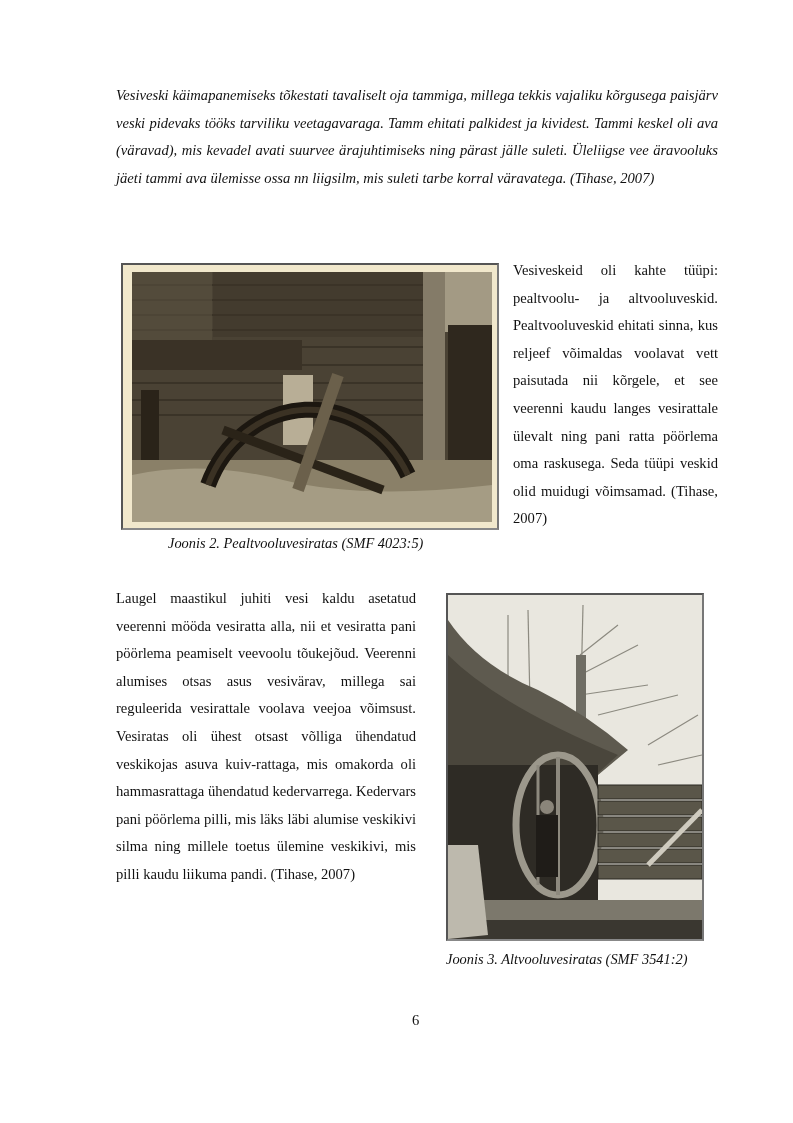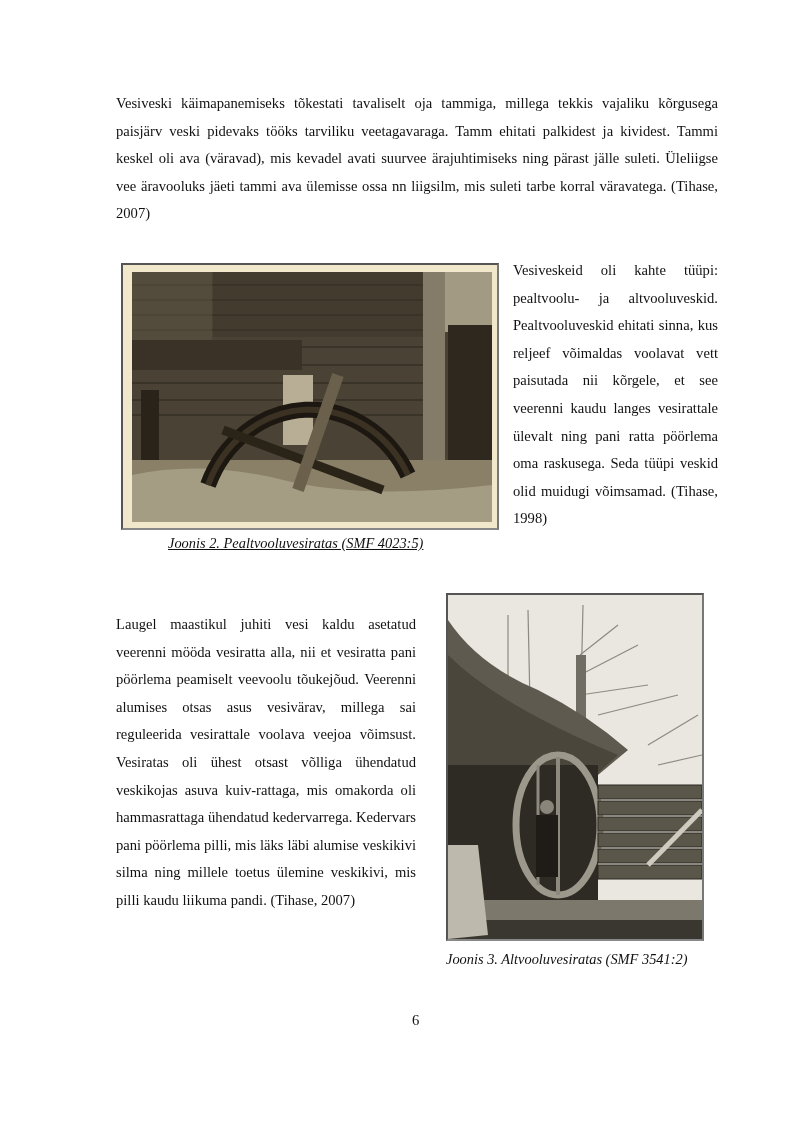--- a/index.html
+++ b/index.html
@@ -1,30 +1,30 @@
 <!DOCTYPE html>
 <html><head>
   <meta charset="utf-8">
   <style>
     html, body { margin: 0; padding: 0; background: #ffffff; }
     body { width: 793px; height: 1123px; position: relative; overflow: hidden;
            font-family: "Liberation Serif", serif; color: #111; }
     .para { position: absolute; font-size: 14.6px; line-height: 27.6px; text-align: justify;
             text-align-last: left; margin: 0; }
-    #p1 { left: 116px; top: 90px; width: 602px; }
+    #p1 { left: 116px; top: 82px; width: 602px; font-style: italic; }
     #p2 { left: 513px; top: 257px; width: 205px; }
-    #p3 { left: 116px; top: 611px; width: 300px; }
+    #p3 { left: 116px; top: 585px; width: 300px; }
 
     .figure { position: absolute; }
     .frame { position: absolute; border: 2px solid #555; border-right-color:#777; border-bottom-color:#888; background: #f2ead2; box-sizing: border-box; }
     #fig2-frame { left: 121px; top: 263px; width: 378px; height: 267px; }
     #fig3-frame { left: 446px; top: 593px; width: 258px; height: 348px; background:#ecebe3; }
 
     .caption { position: absolute; font-style: italic; font-size: 14.4px; white-space: nowrap; }
-    #cap2 { left: 168px; top: 535px; text-decoration: underline; }
+    #cap2 { left: 168px; top: 535px; }
     #cap3 { left: 446px; top: 951px; }
 
     .pagenum { position: absolute; left: 412px; top: 1012px; font-size: 14.6px; }
     svg { display: block; }
   </style>
 </head>
 <body>
 
 <p id="p1" class="para">Vesiveski käimapanemiseks tõkestati tavaliselt oja tammiga, millega tekkis vajaliku kõrgusega paisjärv veski pidevaks tööks tarviliku veetagavaraga. Tamm ehitati palkidest ja kividest. Tammi keskel oli ava (väravad), mis kevadel avati suurvee ärajuhtimiseks ning pärast jälle suleti. Üleliigse vee äravooluks jäeti tammi ava ülemisse ossa nn liigsilm, mis suleti tarbe korral väravatega. (Tihase, 2007)</p>
 
@@ -59,21 +59,21 @@
 
     <path d="M85 220 A110 120 0 0 1 285 210" stroke="#1c1710" stroke-width="16" fill="none"></path>
     <path d="M85 220 A110 120 0 0 1 285 210" stroke="#3b3224" stroke-width="6" fill="none"></path>
     <line x1="100" y1="165" x2="260" y2="225" stroke="#2a2318" stroke-width="9"></line>
     <line x1="215" y1="110" x2="175" y2="225" stroke="#6b604b" stroke-width="12"></line>
     <rect x="18" y="125" width="18" height="70" fill="#2a2319"></rect>
   </svg>
 </div>
 <div id="cap2" class="caption">Joonis 2. Pealtvooluvesiratas (SMF 4023:5)</div>
 
-<p id="p2" class="para">Vesiveskeid oli kahte tüüpi: pealtvoolu- ja altvooluveskid. Pealtvooluveskid ehitati sinna, kus reljeef võimaldas voolavat vett paisutada nii kõrgele, et see veerenni kaudu langes vesirattale ülevalt ning pani ratta pöörlema oma raskusega. Seda tüüpi veskid olid muidugi võimsamad. (Tihase, 1998)</p>
+<p id="p2" class="para">Vesiveskeid oli kahte tüüpi: pealtvoolu- ja altvooluveskid. Pealtvooluveskid ehitati sinna, kus reljeef võimaldas voolavat vett paisutada nii kõrgele, et see veerenni kaudu langes vesirattale ülevalt ning pani ratta pöörlema oma raskusega. Seda tüüpi veskid olid muidugi võimsamad. (Tihase, 2007)</p>
 
 <p id="p3" class="para">Laugel maastikul juhiti vesi kaldu asetatud veerenni mööda vesiratta alla, nii et vesiratta pani pöörlema peamiselt veevoolu tõukejõud. Veerenni alumises otsas asus vesivärav, millega sai reguleerida vesirattale voolava veejoa võimsust. Vesiratas oli ühest otsast võlliga ühendatud veskikojas asuva kuiv-rattaga, mis omakorda oli hammasrattaga ühendatud kedervarrega. Kedervars pani pöörlema pilli, mis läks läbi alumise veskikivi silma ning millele toetus ülemine veskikivi, mis pilli kaudu liikuma pandi. (Tihase, 2007)</p>
 
 <div id="fig3-frame" class="frame figure">
   <svg width="254" height="344" viewBox="0 0 254 344">
     <rect x="0" y="0" width="254" height="344" fill="#e9e7df"></rect>
 
     <g stroke="#8c8a80" stroke-width="1.2" fill="none">
       <line x1="60" y1="20" x2="60" y2="100"></line>
         <line x1="80" y1="15" x2="82" y2="110"></line>

